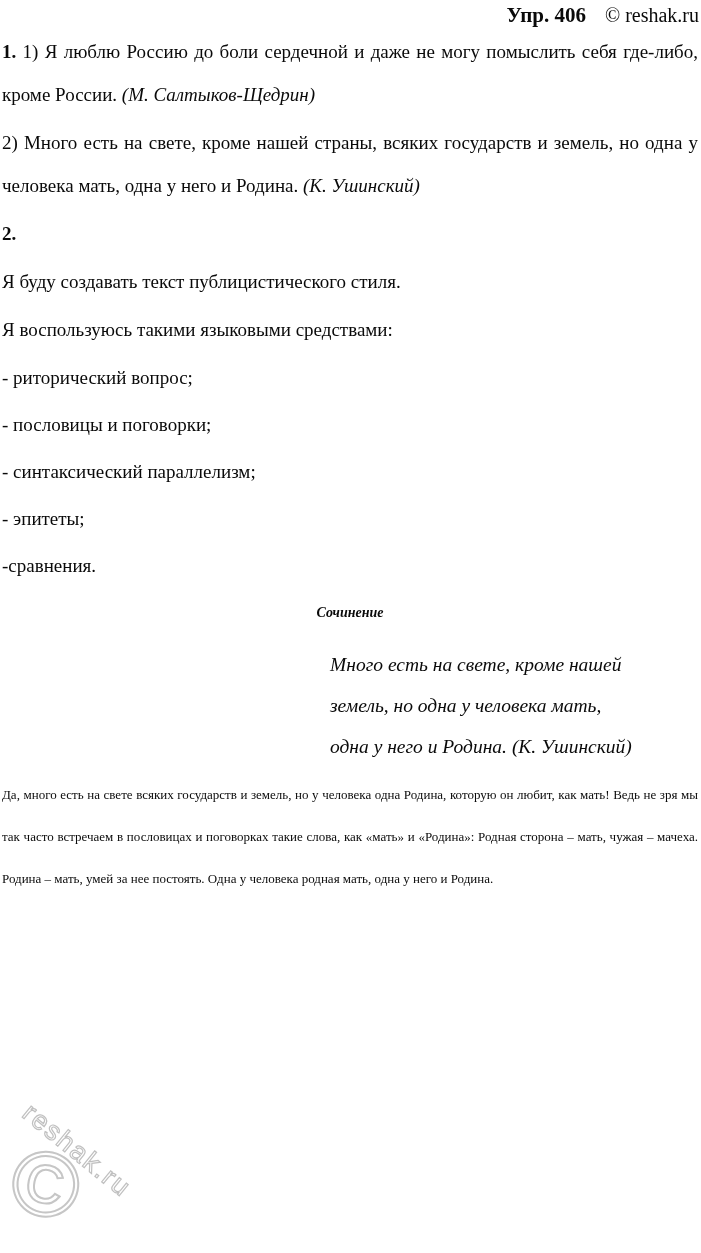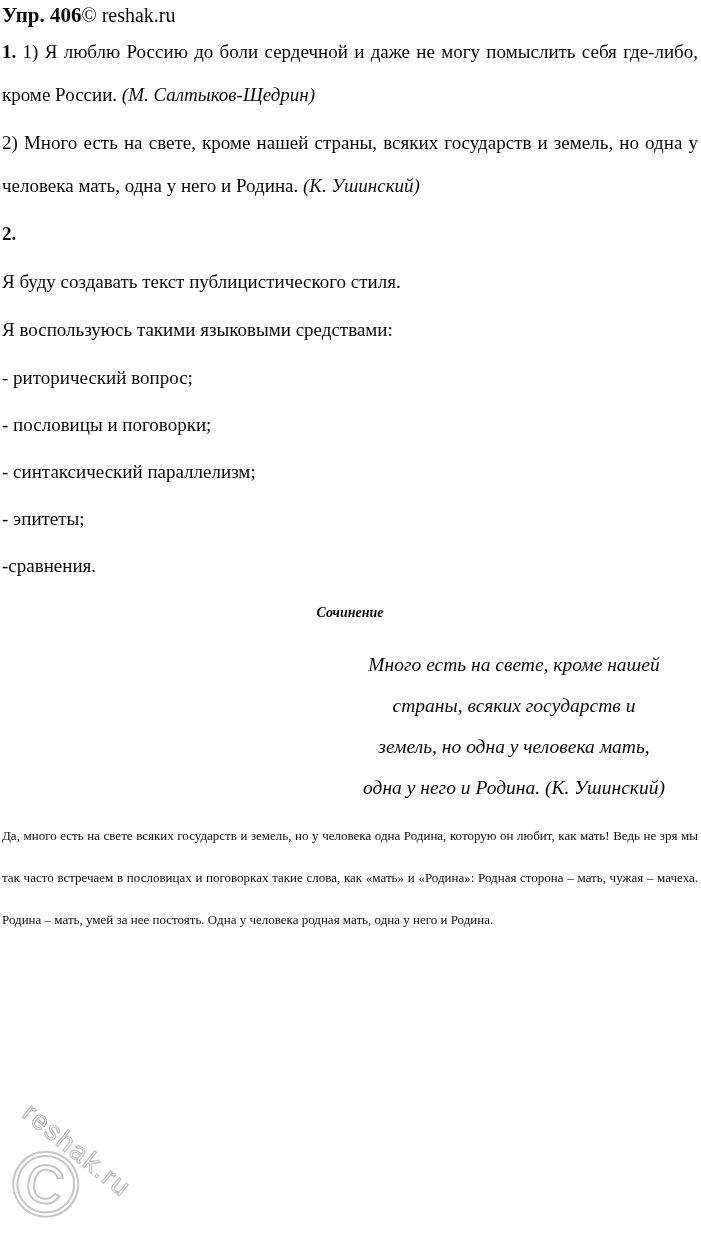--- a/index.html
+++ b/index.html
@@ -6,39 +6,39 @@
   .page{
     position:relative;
     width:701px;height:1253px;
     overflow:hidden;
     background:#ffffff;
     color:#0a0a0a;
     font-family:"Liberation Serif","DejaVu Serif",serif;
   }
   .content{padding:0 3px 0 2px;}
   .header{
-    display:flex;justify-content:flex-start;align-items:flex-start;
-    padding:3px 2px 0 2px;height:27px;
+    display:flex;justify-content:flex-end;align-items:flex-start;
+    padding:3px 2px 0 2px;height:27px;gap:19px;
   }
   .h-left{font-weight:bold;font-size:21px;line-height:25px;}
   .h-right{font-size:20px;line-height:25px;}
   p.para{margin:0 0 5px 0;font-size:19px;line-height:43px;}
   .just{text-align:justify;}
   .first{margin-top:8px;font-family:Liberation Serif, serif;}
   .bold{font-weight:bold;}
   .src{font-style:italic;}
   .num-label{font-weight:bold;}
   .list-item{margin:0 0 4px 0;font-size:19px;line-height:43px;}
   .essay-heading{
     margin:4px 0 5px 0;text-align:center;
     font-weight:bold;font-style:italic;font-size:14px;line-height:43px;
   }
   .epigraph{
     width:368px;margin:10px 0 0 auto;
-    text-align:center;font-style:italic;
+    text-align:left;font-style:italic;
     font-size:19.5px;line-height:41px;
   }
   .essay-body{
     margin:7px 0 0 0;font-size:13px;line-height:42px;text-align:justify;
   }
   .watermark{position:absolute;left:0;top:0;width:0;height:0;pointer-events:none;}
   .wm-c{
     position:absolute;left:12px;top:1138px;
     font-family:"Liberation Sans","DejaVu Sans",sans-serif;
     font-size:92px;line-height:1;
@@ -82,21 +82,20 @@
       <div class="list-item">- синтаксический параллелизм;</div>
       <div class="list-item">- эпитеты;</div>
       <div class="list-item">-сравнения.</div>
     </div>
 
     <div class="essay-heading">Сочинение</div>
 
 
     <div class="epigraph">
       <div>Много есть на свете, кроме нашей</div>
-      <div>страны, всяких государств и</div>
       <div>земель, но одна у человека мать,</div>
       <div><span>одна у него и Родина. </span><span>(К. Ушинский)</span></div>
     </div>
 
     <p class="essay-body">Да, много есть на свете всяких государств и земель, но у человека одна Родина, которую он любит, как мать! Ведь не зря мы так часто встречаем в пословицах и поговорках такие слова, как «мать» и «Родина»: Родная сторона – мать, чужая – мачеха. Родина – мать, умей за нее постоять. Одна у человека родная мать, одна у него и Родина.</p>
 
   </div>
 
   <div class="watermark">
     <span class="wm-c">©</span>

